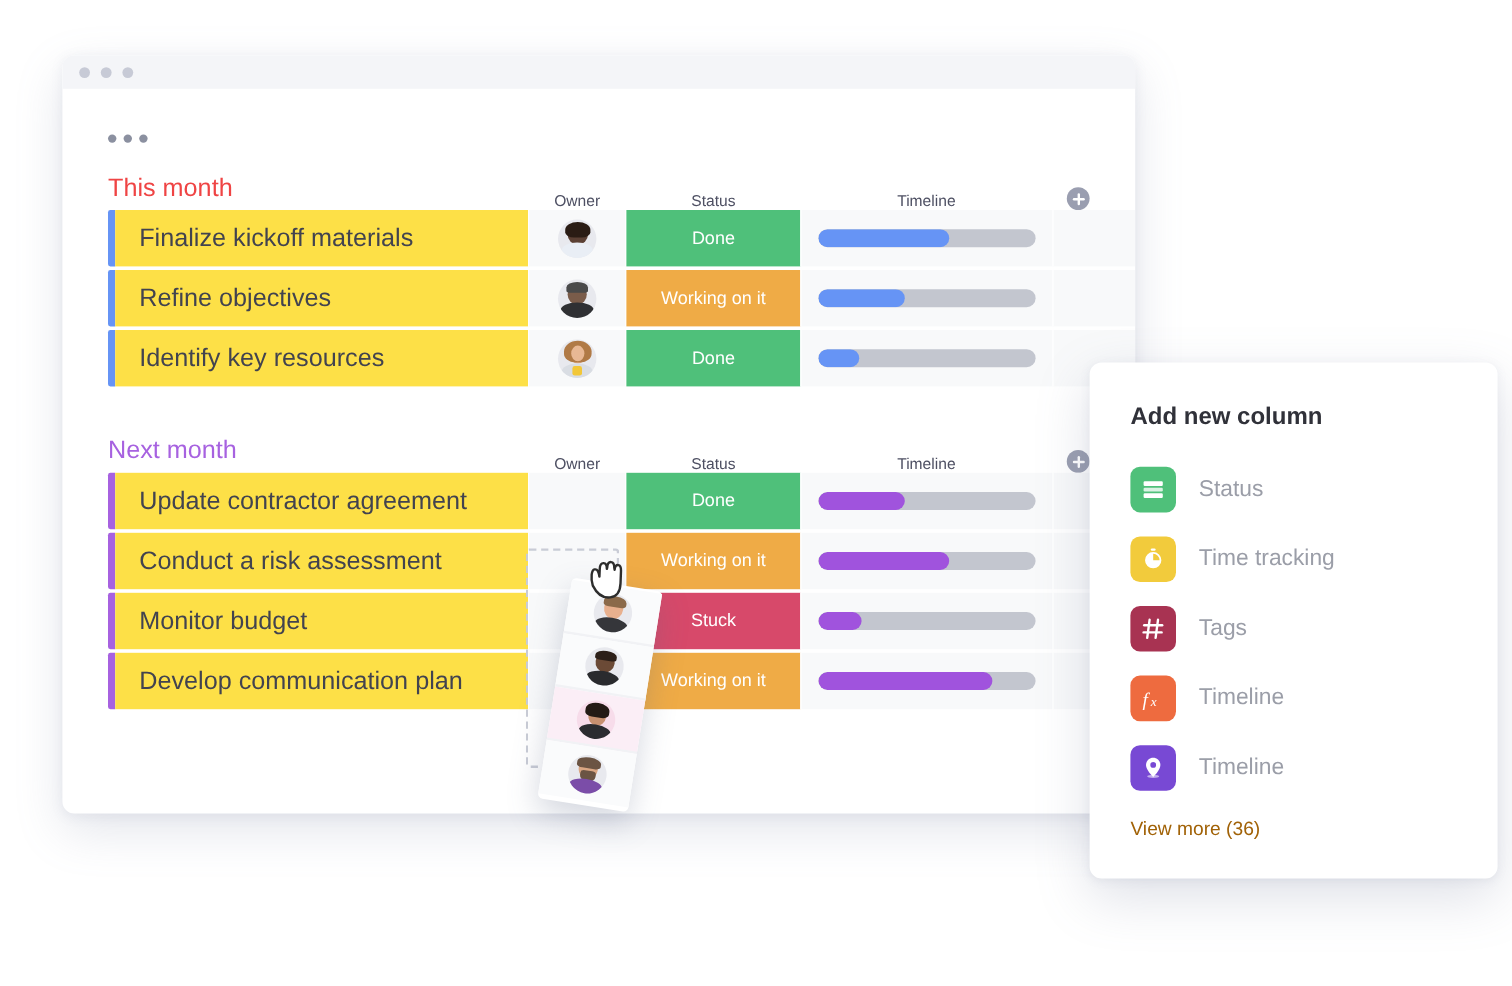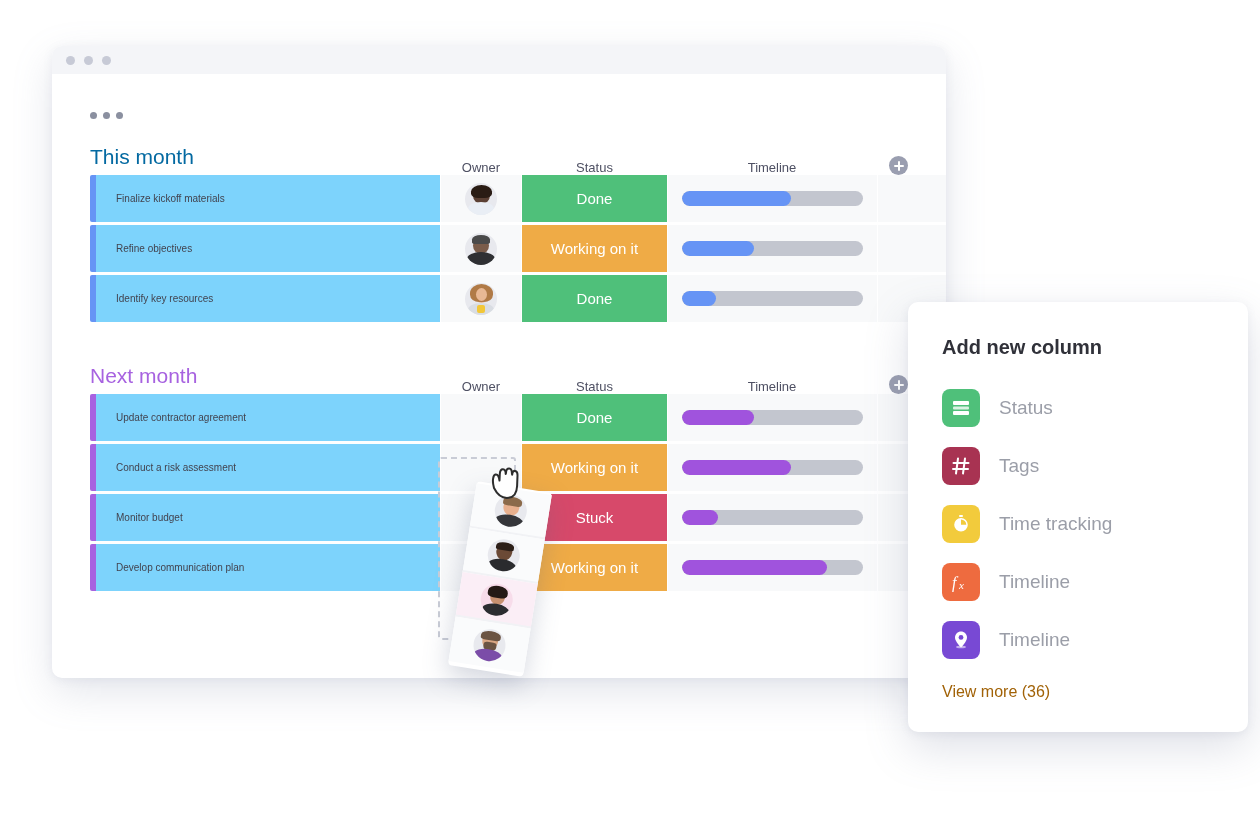--- a/index.html
+++ b/index.html
@@ -35,35 +35,35 @@
   }
   .board-title {
     font-size: 33px; font-weight: bold; color: #323338; letter-spacing: -.4px;
   }
   .kebab { display: flex; gap: 6px; cursor: pointer; }
   .kebab i { width: 7px; height: 7px; border-radius: 50%; background: #8b90a0; display:block; }
 
   
   .group { padding-left: 38px; }
   .group-title { font-size: 21px; font-weight: normal; margin-bottom: 6px; }
-  .group-title.blue   { color: #0369a1; }
+  .group-title.blue   { color: #ef4444; }
   .group-title.purple { color: #a762e0; }
 
   .grid { position: relative; }
   .row {
     display: flex; align-items: stretch; height: 47px; margin-bottom: 3px;
   }
   .accent { width: 6px; border-radius: 2px 0 0 2px; flex: 0 0 6px; }
   .accent.blue   { background: #6694f5; }
   .accent.purple { background: #a762e0; }
 
   .cell-name {
-    flex: 0 0 344px; background: #7dd3fc;
+    flex: 0 0 344px; background: #fde047;
     display: flex; align-items: center; padding-left: 20px;
-    font-size: 10px; color: #42434f;
+    font-size: 21px; color: #42434f;
   }
   .cell-owner {
     flex: 0 0 82px; background: #f8f9fa;
     border-left: 1px solid #ffffff; border-right: 1px solid #ffffff;
     display: flex; align-items: center; justify-content: center;
   }
   .cell-status {
     flex: 0 0 145px; display: flex; align-items: center; justify-content: center;
     color: #fff; font-size: 15px;
   }
@@ -376,46 +376,46 @@
         <svg width="22" height="22" viewBox="0 0 22 22">
           <rect x="3" y="4" width="16" height="4" rx="1" fill="#ffffff"></rect>
           <rect x="3" y="9.5" width="16" height="3" rx="1" fill="#d9f2e3"></rect>
           <rect x="3" y="14" width="16" height="4" rx="1" fill="#ffffff"></rect>
         </svg>
       </span>
       <span class="pop-label">Status</span>
     </div>
 
     <div class="pop-item">
+      <span class="pop-icon" style="background:#f2cb3c;">
+        <svg width="22" height="22" viewBox="0 0 22 22">
+          <rect x="9" y="2" width="4" height="2" rx="1" fill="#ffffff"></rect>
+          <path d="M11 5 A6.8 6.8 0 1 0 11 18.6 A6.8 6.8 0 0 0 11 5 Z
+                   M11 5 L11 11.8 L17.8 11.8 A6.8 6.8 0 0 0 11 5 Z" fill="#ffffff"></path>
+          <path d="M11 6.5 L11 11.8 L16.3 11.8 A5.3 5.3 0 0 0 11 6.5 Z" fill="#f2cb3c"></path>
+        </svg>
+      </span>
+      <span class="pop-label">Time tracking</span>
+    </div>
+
+    <div class="pop-item">
       <span class="pop-icon" style="background:#a83352;">
         <svg width="22" height="22" viewBox="0 0 22 22">
           <g stroke="#ffffff" stroke-width="2" stroke-linecap="round">
             <line x1="8" y1="3.5" x2="6" y2="18.5"></line>
             <line x1="15" y1="3.5" x2="13" y2="18.5"></line>
             <line x1="3.5" y1="8" x2="18.5" y2="8"></line>
             <line x1="3" y1="14" x2="18" y2="14"></line>
           </g>
         </svg>
       </span>
       <span class="pop-label">Tags</span>
     </div>
 
     <div class="pop-item">
-      <span class="pop-icon" style="background:#f2cb3c;">
-        <svg width="22" height="22" viewBox="0 0 22 22">
-          <rect x="9" y="2" width="4" height="2" rx="1" fill="#ffffff"></rect>
-          <path d="M11 5 A6.8 6.8 0 1 0 11 18.6 A6.8 6.8 0 0 0 11 5 Z
-                   M11 5 L11 11.8 L17.8 11.8 A6.8 6.8 0 0 0 11 5 Z" fill="#ffffff"></path>
-          <path d="M11 6.5 L11 11.8 L16.3 11.8 A5.3 5.3 0 0 0 11 6.5 Z" fill="#f2cb3c"></path>
-        </svg>
-      </span>
-      <span class="pop-label">Time tracking</span>
-    </div>
-
-    <div class="pop-item">
       <span class="pop-icon" style="background:#ee6b3f;">
         <svg width="24" height="24" viewBox="0 0 24 24">
           <text x="3" y="18" font-family="'Liberation Serif', serif" font-style="italic" font-size="16" fill="#ffffff">f</text>
           <text x="10" y="18.5" font-family="'Liberation Serif', serif" font-style="italic" font-size="11" fill="#ffffff">x</text>
         </svg>
       </span>
       <span class="pop-label">Timeline</span>
     </div>
 
     <div class="pop-item">

